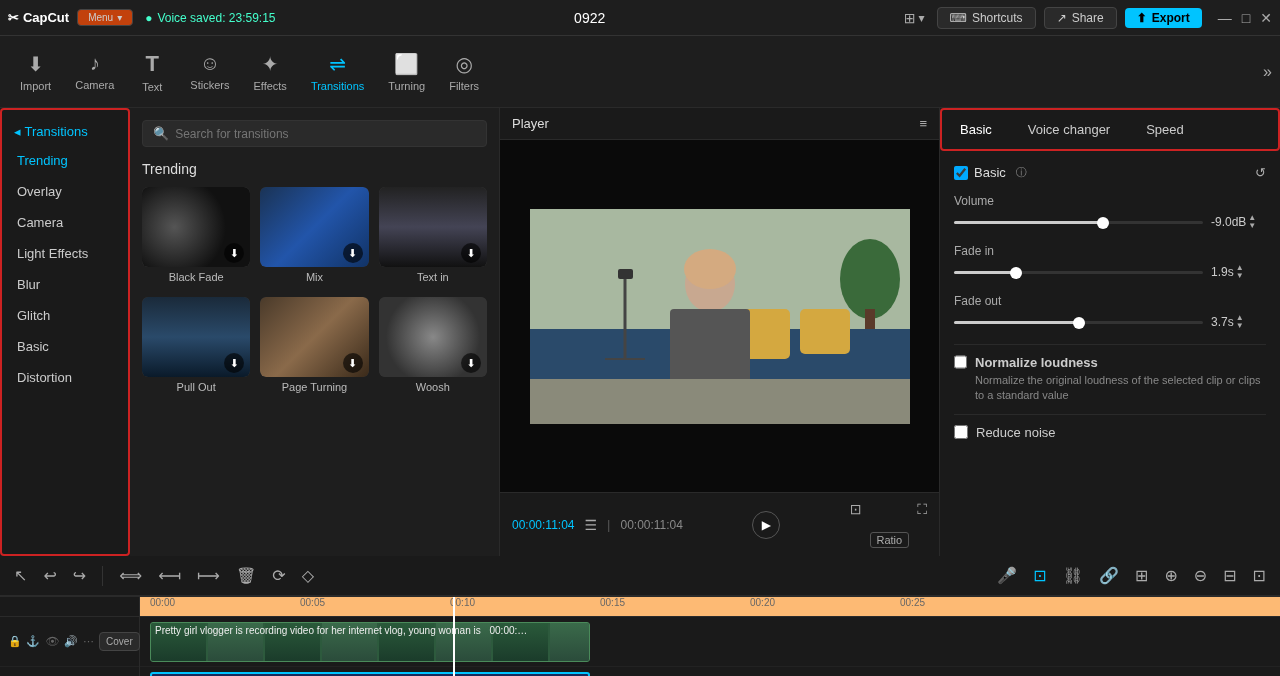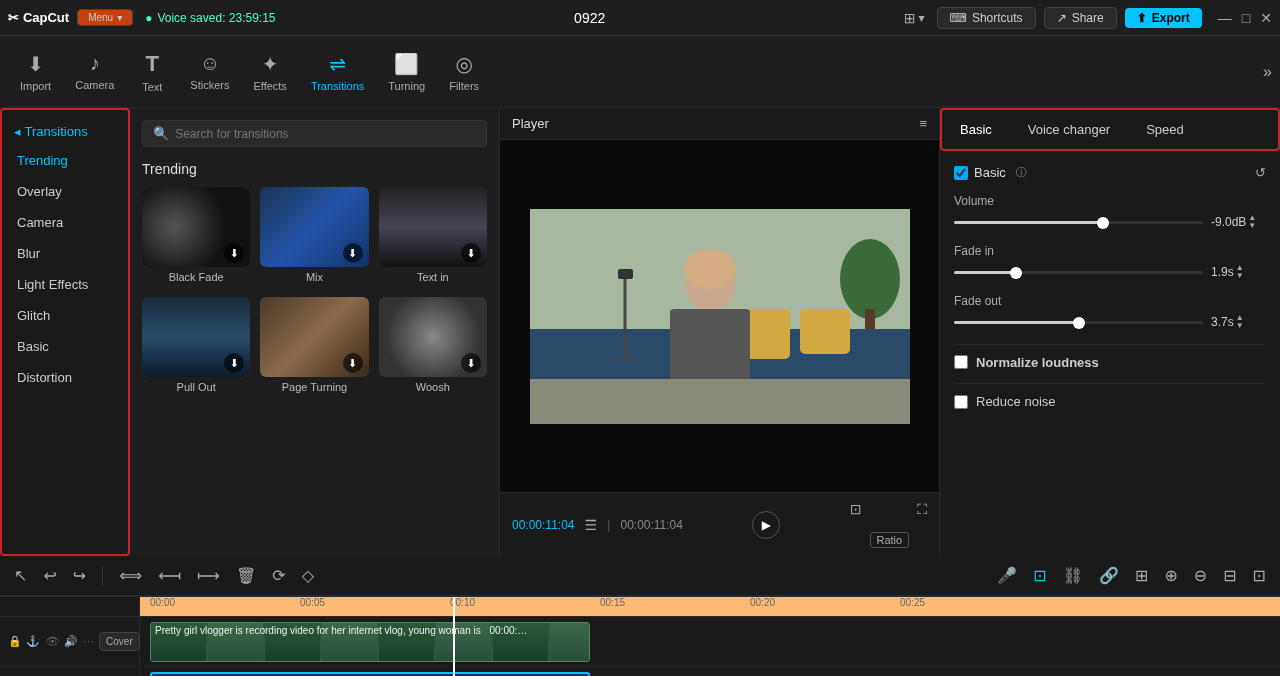--- a/index.html
+++ b/index.html
@@ -183,24 +183,24 @@
     <div class="left-panel-item active">
       <span>Trending</span>
     </div>
     <div class="left-panel-item">
       <span>Overlay</span>
     </div>
     <div class="left-panel-item">
       <span>Camera</span>
     </div>
     <div class="left-panel-item">
+      <span>Light Effects</span>
+    </div>
+    <div class="left-panel-item">
       <span>Blur</span>
-    </div>
-    <div class="left-panel-item">
-      <span>Light Effects</span>
     </div>
     <div class="left-panel-item">
       <span>Glitch</span>
     </div>
     <div class="left-panel-item">
       <span>Basic</span>
     </div>
     <div class="left-panel-item">
       <span>Distortion</span>
     </div>
@@ -381,20 +381,21 @@
           </div>
         </div>
       </div>
 
       <hr class="divider">
 
       <div class="normalize-row">
         <input type="checkbox" class="basic-check" style="">
         <div class="normalize-text">
           <h4>Normalize loudness</h4>
+          <p>Normalize the original loudness of the selected clip or clips to a standard value</p>
         </div>
       </div>
 
       <hr class="divider">
 
       <div class="reduce-row">
         <input type="checkbox" class="basic-check" style="">
         <span>Reduce noise</span>
       </div>
     </div>

